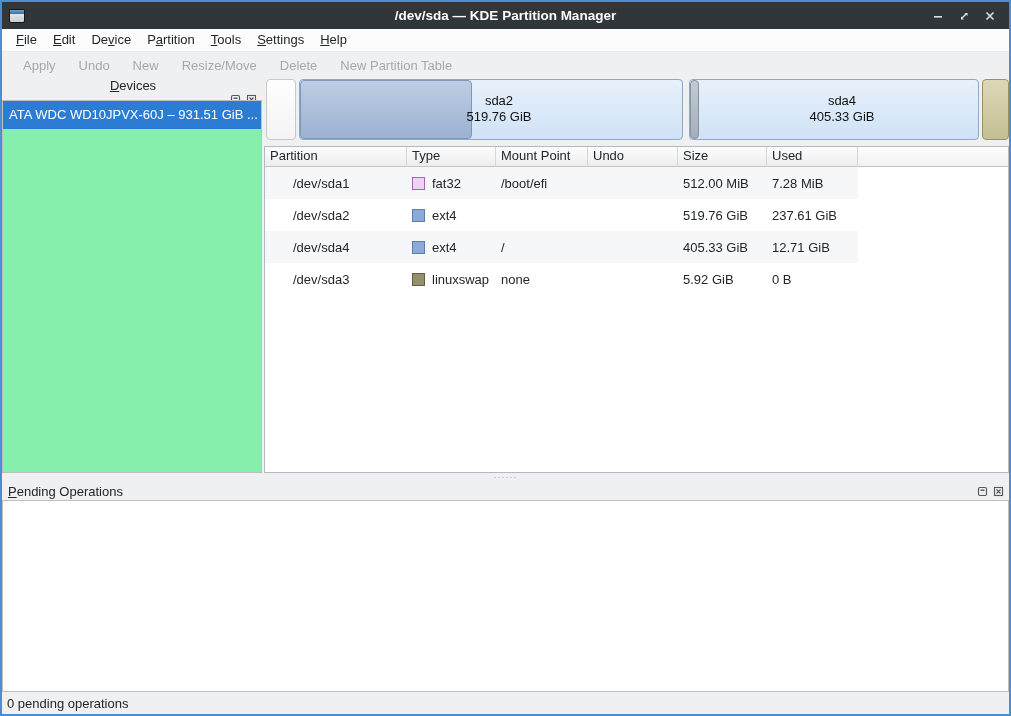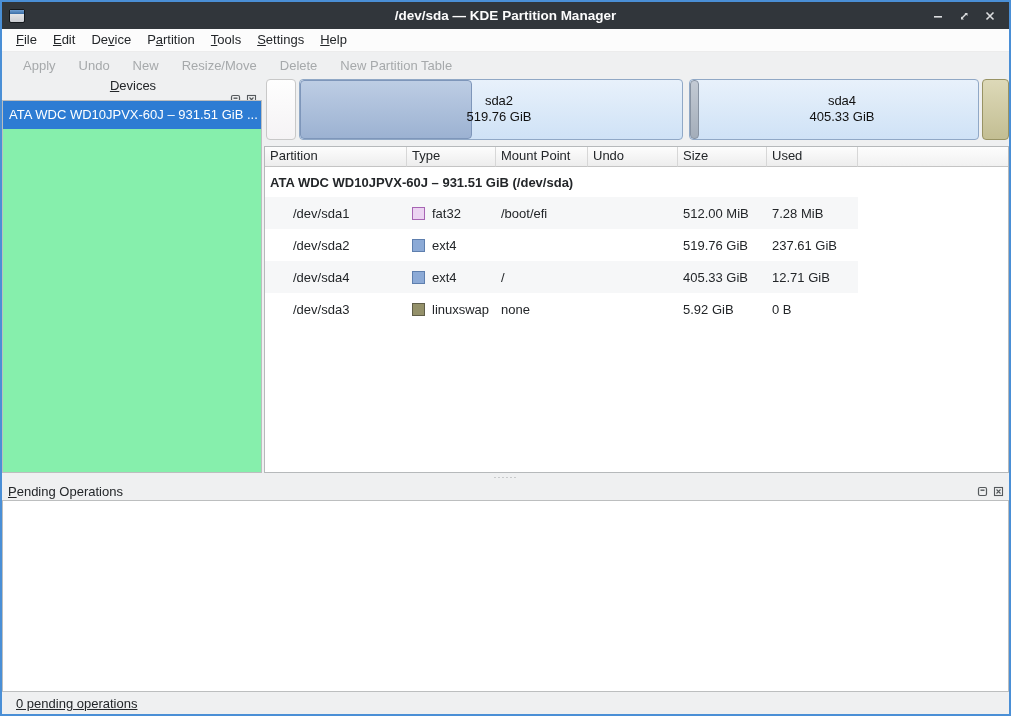--- a/index.html
+++ b/index.html
@@ -79,21 +79,21 @@
   .sw-fat32 { background:#ecd4f2; border-color:#a765b4; }
   .sw-ext4  { background:#8caad6; border-color:#5e7fae; }
   .sw-swap  { background:#94916a; border-color:#605e48; }
 
   
   .splitter { flex:0 0 9px; position:relative; background:#eff0f1; }
   .splitter-handle { position:absolute; left:50%; top:1px; transform:translateX(-50%);
                      color:#9a9da0; font-size:9px; letter-spacing:1px; line-height:6px; }
   .pending-titlebar { flex:0 0 18px; display:flex; align-items:center; padding:0 4px 0 6px; background:#eff0f1; }
   .pending-panel { flex:0 0 192px; background:#ffffff; border:1px solid #bcbebf; margin:0; }
-  .statusbar { flex:1; background:#eff0f1; display:flex; align-items:center; padding-left:14px;text-decoration:underline; }
+  .statusbar { flex:1; background:#eff0f1; display:flex; align-items:center; padding-left:5px; }
 </style>
 </head>
 <body>
 
 <div class="window">
 
   <div class="titlebar">
     <div class="app-icon">
         <div class="bar"></div>
       </div>
@@ -188,21 +188,20 @@
         <div class="tbl-header">
           <div class="th c0">Partition</div>
           <div class="th c1">Type</div>
           <div class="th c2">Mount Point</div>
           <div class="th c3">Undo</div>
           <div class="th c4">Size</div>
           <div class="th c5">Used</div>
           <div class="th-fill"></div>
         </div>
 
-        <div class="group-row">ATA WDC WD10JPVX-60J – 931.51 GiB (/dev/sda)</div>
 
         <div class="row alt">
           <div class="cell part">/dev/sda1</div>
           <div class="cell type">
             <span class="swatch sw-fat32"></span>
             <span>fat32</span>
           </div>
           <div class="cell mount">/boot/efi</div>
           <div class="cell label"></div>
           <div class="cell size">512.00 MiB</div>

